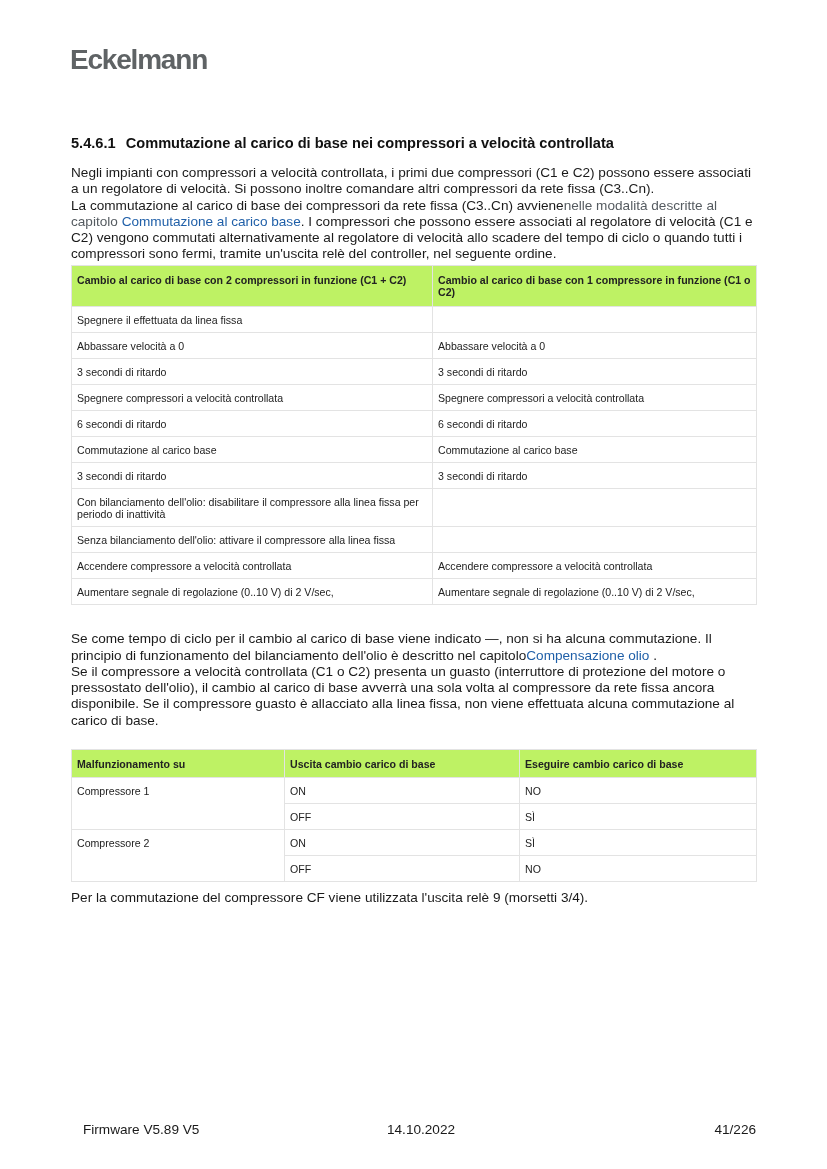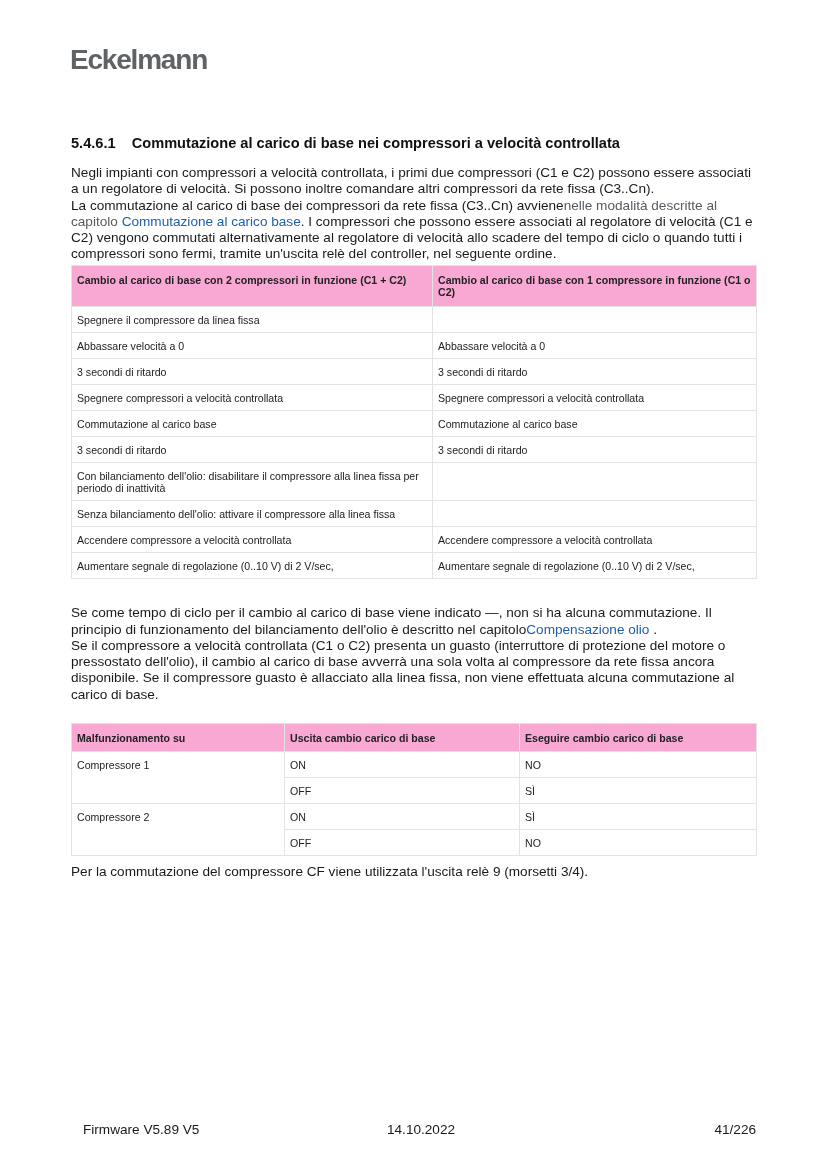--- a/index.html
+++ b/index.html
@@ -34,21 +34,21 @@
     }
     .section-title {
       font-size: 14.6px;
       font-weight: bold;
       color: #111;
       margin: 0 0 12px 0;
       line-height: 20px;
       white-space: nowrap;
     }
     .section-title .num {
-      margin-right: 12px;
+      margin-right: 6px;
     }
     .para {
       font-size: 13.6px;
       line-height: 16.3px;
       color: #1a1a1a;
       margin: 0;
     }
     .gray-text { color: #555b60; }
     .link { color: #1f5fa8; cursor: pointer; }
     table {
@@ -61,21 +61,21 @@
     table.t1 { margin-top: 2px; }
     table.t2 { margin-top: 20px; }
     th, td {
       border: 1.5px solid #e3e3e3;
       text-align: left;
       vertical-align: top;
       padding: 0 5px;
       line-height: 12.5px;
     }
     th {
-      background: #f9a8d4;
+      background: #bef264;
       font-weight: bold;
       padding-top: 8px;
       padding-bottom: 6px;
     }
     td {
       padding-top: 7px;
       padding-bottom: 5.5px;
       height: 12.5px;
     }
     .t1 th { height: 26px; }
@@ -117,34 +117,38 @@
         <col style="width:324px">
       </colgroup>
     <thead>
       <tr>
         <th>Cambio al carico di base con 2 compressori in funzione (C1 + C2)</th>
         <th>Cambio al carico di base con 1 compressore in funzione (C1 o C2)</th>
       </tr>
     </thead>
     <tbody id="t1-body">
         <tr>
-          <td>Spegnere il compressore da linea fissa</td>
+          <td>Spegnere il effettuata da linea fissa</td>
           <td></td>
         </tr>
         <tr>
           <td>Abbassare velocità a 0</td>
           <td>Abbassare velocità a 0</td>
         </tr>
         <tr>
           <td>3 secondi di ritardo</td>
           <td>3 secondi di ritardo</td>
         </tr>
         <tr>
           <td>Spegnere compressori a velocità controllata</td>
           <td>Spegnere compressori a velocità controllata</td>
+        </tr>
+        <tr>
+          <td>6 secondi di ritardo</td>
+          <td>6 secondi di ritardo</td>
         </tr>
         <tr>
           <td>Commutazione al carico base</td>
           <td>Commutazione al carico base</td>
         </tr>
         <tr>
           <td>3 secondi di ritardo</td>
           <td>3 secondi di ritardo</td>
         </tr>
         <tr>

